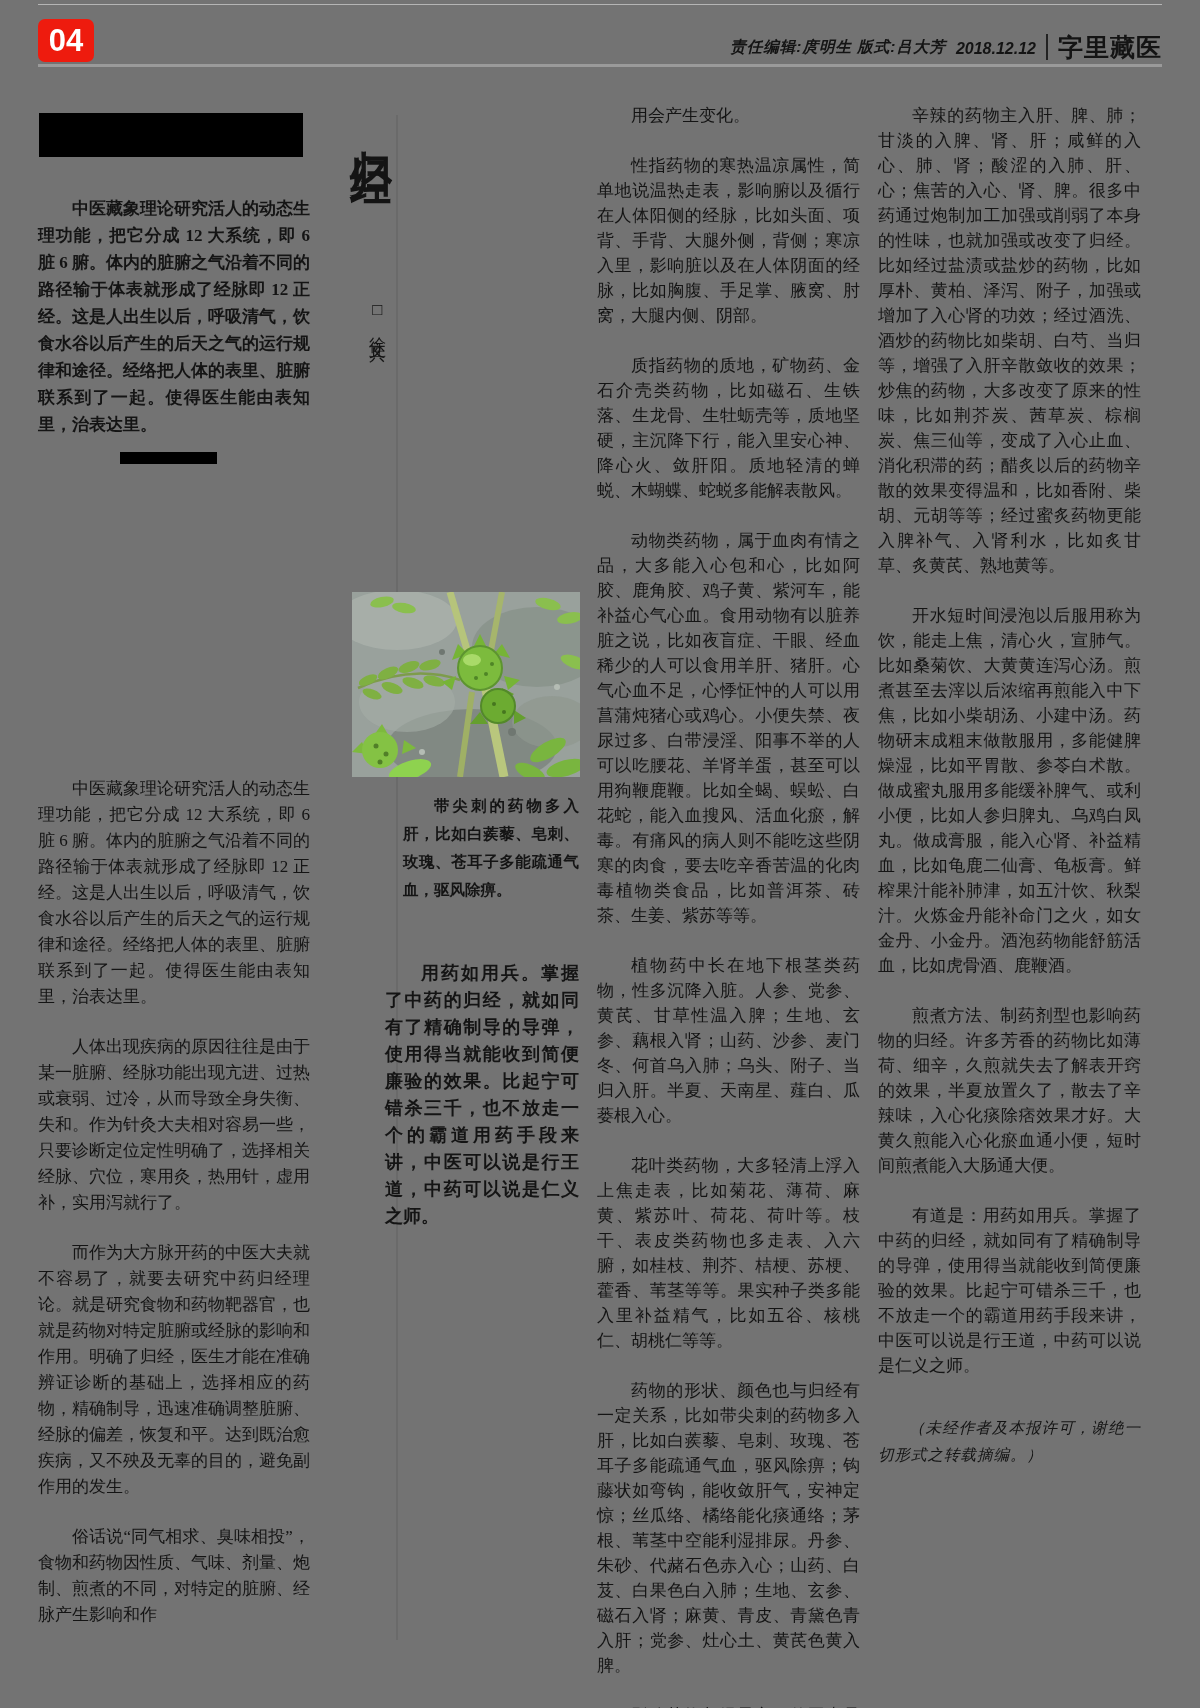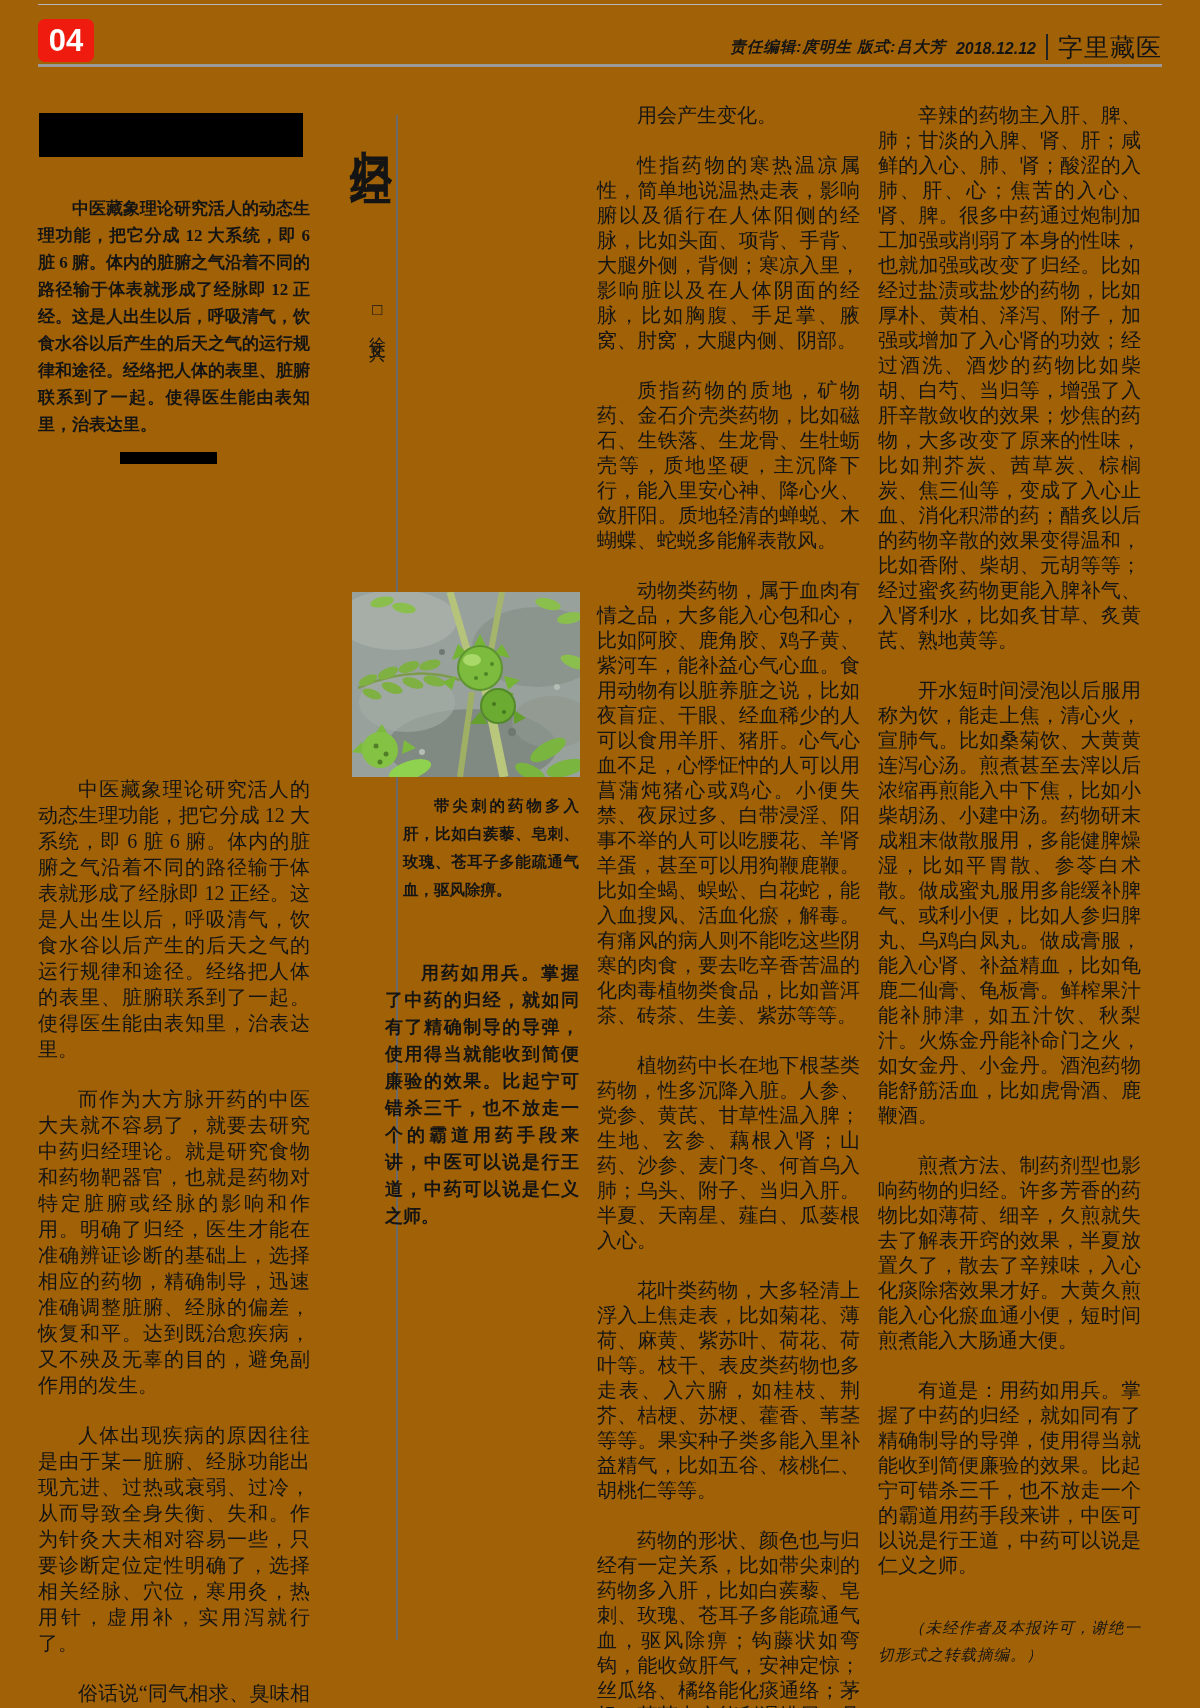--- a/index.html
+++ b/index.html
@@ -1,40 +1,40 @@
 <!DOCTYPE html>
 <html><head>
 <meta charset="utf-8">
 <style>
   html,body{margin:0;padding:0;background:#e9e9e9;}
   .page{
     position:relative;width:1200px;height:1708px;margin:0 auto;
-    background:#a16207;overflow:hidden;color:#141414;
+    background:#737373;overflow:hidden;color:#141414;
     font-family:"Liberation Serif","DejaVu Serif",serif;
   }
   
   .top-hairline{position:absolute;left:38px;right:38px;top:4px;height:1px;background:#b5b5b5;}
   .header-rule{position:absolute;left:38px;right:38px;top:64px;height:3px;background:#9a9a9a;}
   .page-num-box{
     position:absolute;left:38px;top:19px;width:56px;height:43px;border-radius:7px;
     background:#ee1b0e;color:#fff;display:flex;align-items:center;justify-content:center;
     font-family:"Liberation Sans","DejaVu Sans",sans-serif;font-weight:bold;font-size:31px;
   }
   .header-right{
     position:absolute;right:38px;top:26px;height:36px;
     display:flex;align-items:flex-end;gap:10px;
     font-family:"Liberation Sans","DejaVu Sans",sans-serif;
   }
   .editor-line{font-size:15.5px;font-weight:bold;font-style:italic;padding-bottom:4px;letter-spacing:1px;}
   .date-line{font-size:16px;font-weight:bold;font-style:italic;padding-bottom:4px;text-align:center;}
   .masthead-sep{width:2px;height:26px;background:#222;margin-bottom:2px;}
-  .masthead{font-size:25px;font-weight:normal;letter-spacing:1px;line-height:1;padding-bottom:2px;}
+  .masthead{font-size:25px;font-weight:bold;letter-spacing:1px;line-height:1;padding-bottom:2px;}
   
   .col{position:absolute;top:103px;text-align:justify;}
-  .col p{margin:0 0 25px 0;font-size:20px;line-height:25px;text-indent:2em;}
+  .col p{margin:0 0 25px 0;font-size:17px;line-height:25px;text-indent:2em;}
   .col p:last-child{margin-bottom:0;}
   .no-indent{text-indent:0 !important;}
   
   .col1{left:38px;width:272px;top:108px;}
   .col1 p{line-height:26px;margin-bottom:24px;}
   .redacted-headline{width:264px;height:44px;background:#000;margin:5px 0 0 1px;}
   .intro-bold{margin-top:38px;font-weight:bold;font-size:17px;line-height:27px;text-indent:2em;text-align:justify;}
   .redacted-bar{width:97px;height:12px;background:#000;margin:14px 0 0 82px;}
   .col1-body{margin-top:312px;}
   
@@ -84,22 +84,22 @@
     <span class="masthead">字里藏医</span>
   </div>
   <div class="header-rule"></div>
 
   <div class="col col1">
     <div class="redacted-headline"></div>
     <div class="intro-bold">中医藏象理论研究活人的动态生理功能，把它分成 12 大系统，即 6 脏 6 腑。体内的脏腑之气沿着不同的路径输于体表就形成了经脉即 12 正经。这是人出生以后，呼吸清气，饮食水谷以后产生的后天之气的运行规律和途径。经络把人体的表里、脏腑联系到了一起。使得医生能由表知里，治表达里。</div>
     <div class="redacted-bar"></div>
     <div class="col1-body">
       <p>中医藏象理论研究活人的动态生理功能，把它分成 12 大系统，即 6 脏 6 腑。体内的脏腑之气沿着不同的路径输于体表就形成了经脉即 12 正经。这是人出生以后，呼吸清气，饮食水谷以后产生的后天之气的运行规律和途径。经络把人体的表里、脏腑联系到了一起。使得医生能由表知里，治表达里。</p>
+      <p>人体出现疾病的原因往往是由于某一脏腑、经脉功能出现亢进、过热或衰弱、过冷，从而导致全身失衡、失和。作为针灸大夫相对容易一些，只要诊断定位定性明确了，选择相关经脉、穴位，寒用灸，热用针，虚用补，实用泻就行了。</p>
       <p>而作为大方脉开药的中医大夫就不容易了，就要去研究中药归经理论。就是研究食物和药物靶器官，也就是药物对特定脏腑或经脉的影响和作用。明确了归经，医生才能在准确辨证诊断的基础上，选择相应的药物，精确制导，迅速准确调整脏腑、经脉的偏差，恢复和平。达到既治愈疾病，又不殃及无辜的目的，避免副作用的发生。</p>
-      <p>人体出现疾病的原因往往是由于某一脏腑、经脉功能出现亢进、过热或衰弱、过冷，从而导致全身失衡、失和。作为针灸大夫相对容易一些，只要诊断定位定性明确了，选择相关经脉、穴位，寒用灸，热用针，虚用补，实用泻就行了。</p>
       <p>俗话说“同气相求、臭味相投”，食物和药物因性质、气味、剂量、炮制、煎煮的不同，对特定的脏腑、经脉产生影响和作</p>
     </div>
   </div>
 
   <div class="vtitle">归经</div>
   <div class="vline"></div>
   <div class="vbyline">□徐文兵</div>
 
   <div class="photo">
     <svg viewBox="0 0 228 185" xmlns="http://www.w3.org/2000/svg">

